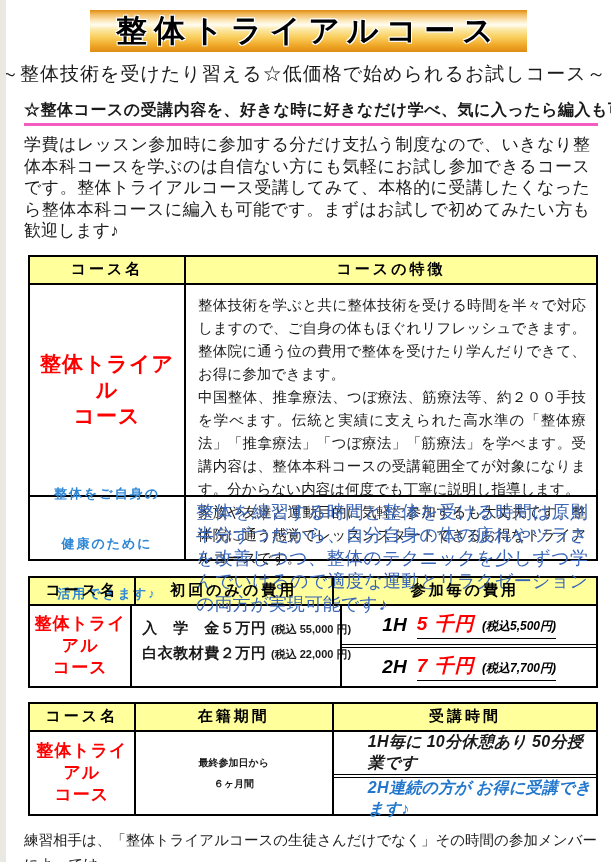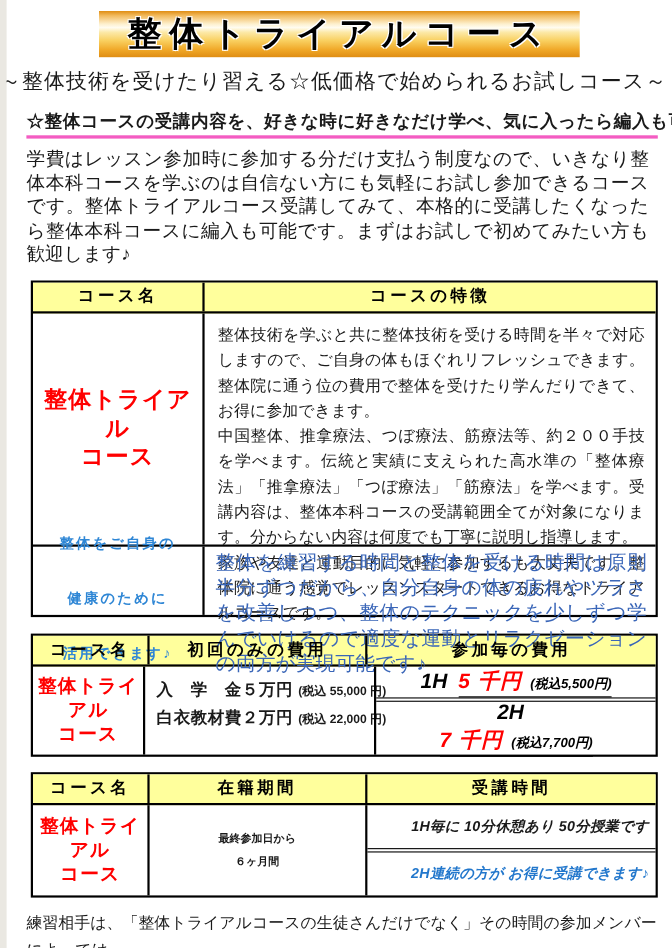--- a/index.html
+++ b/index.html
@@ -80,28 +80,28 @@
   .fees-cell { padding:10px 6px 6px 10px; font-family:"Liberation Sans", sans-serif; }
   .fee-line { font-weight:bold; font-size:15px; line-height:24px; white-space:nowrap; letter-spacing:.5px; }
   .fee-tax { font-size:11px; font-weight:bold; letter-spacing:0; }
   
   .substack { display:flex; flex-direction:column; }
   .subrow {
     flex:1; display:flex; align-items:center; justify-content:center;
     font-family:"Liberation Sans", sans-serif; font-style:italic; font-weight:bold;
   }
   .subrow.first { border-bottom:1px solid #000; }
-  .subrow.second { border-top:1px solid #000; margin-top:2px;flex-direction:column; }
+  .subrow.second { border-top:1px solid #000; margin-top:2px; }
   .price-h { font-size:19px; color:#000; margin-right:10px; }
   .price-underline { border-bottom:1.5px solid #000; padding-bottom:1px; white-space:nowrap; }
   .price-val { font-size:19px; color:#ff0000; letter-spacing:1px; }
   .price-tax { font-size:12px; color:#000; margin-left:3px; }
   
   .period-cell { font-family:"Liberation Sans", sans-serif; font-weight:bold; font-size:10px; line-height:21px; text-align:center; }
-  .time-note { font-size:13px; letter-spacing:.3px;padding-left:34px; }
+  .time-note { font-size:16px; letter-spacing:.3px;padding-left:34px; }
   .time-note.blue { color:#2277cc; }
   
   .footer { margin:12px 0 0 24px; font-size:14.5px; line-height:24px; }
 </style>
 </head>
 <body>
 
 <div class="page">
   <div class="edge-strip"></div>
 

